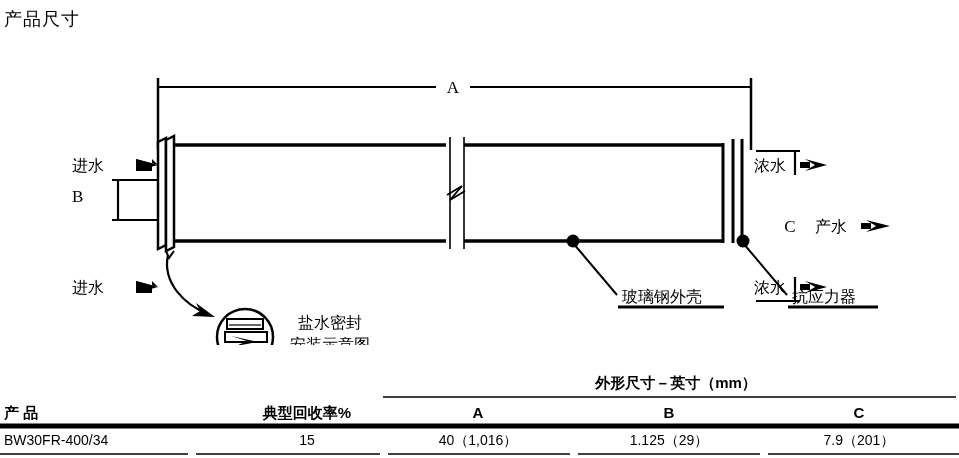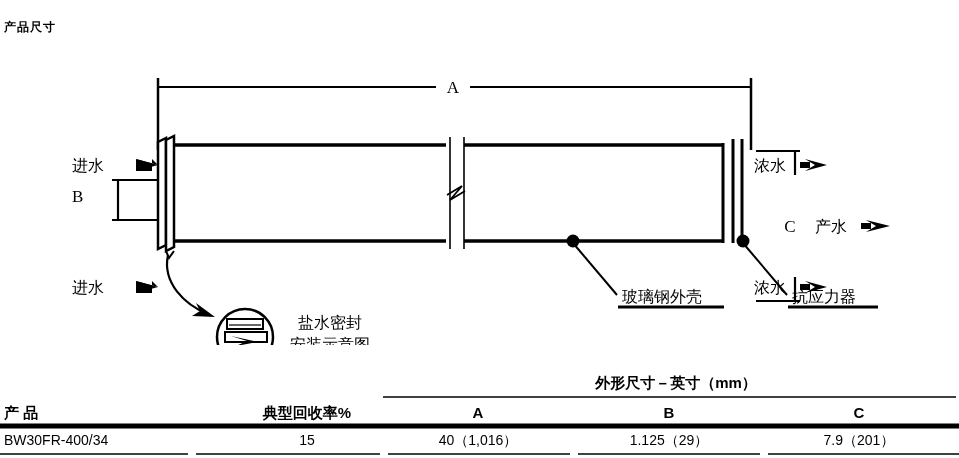--- a/index.html
+++ b/index.html
@@ -13,23 +13,23 @@
     position: relative;
     font-family: "Liberation Sans", "DejaVu Sans", sans-serif;
     color: #000000;
     overflow: hidden;
   }
 
   
   #page-title {
     position: absolute;
     left: 4px;
-    top: 16px;
-    font-size: 12px;
-    font-weight: bold;
+    top: 8px;
+    font-size: 18px;
+    font-weight: normal;
     letter-spacing: 1px;
     line-height: 22px;
     white-space: nowrap;
   }
 
   
   #diagram {
     position: absolute;
     left: 0;
     top: 55px;

